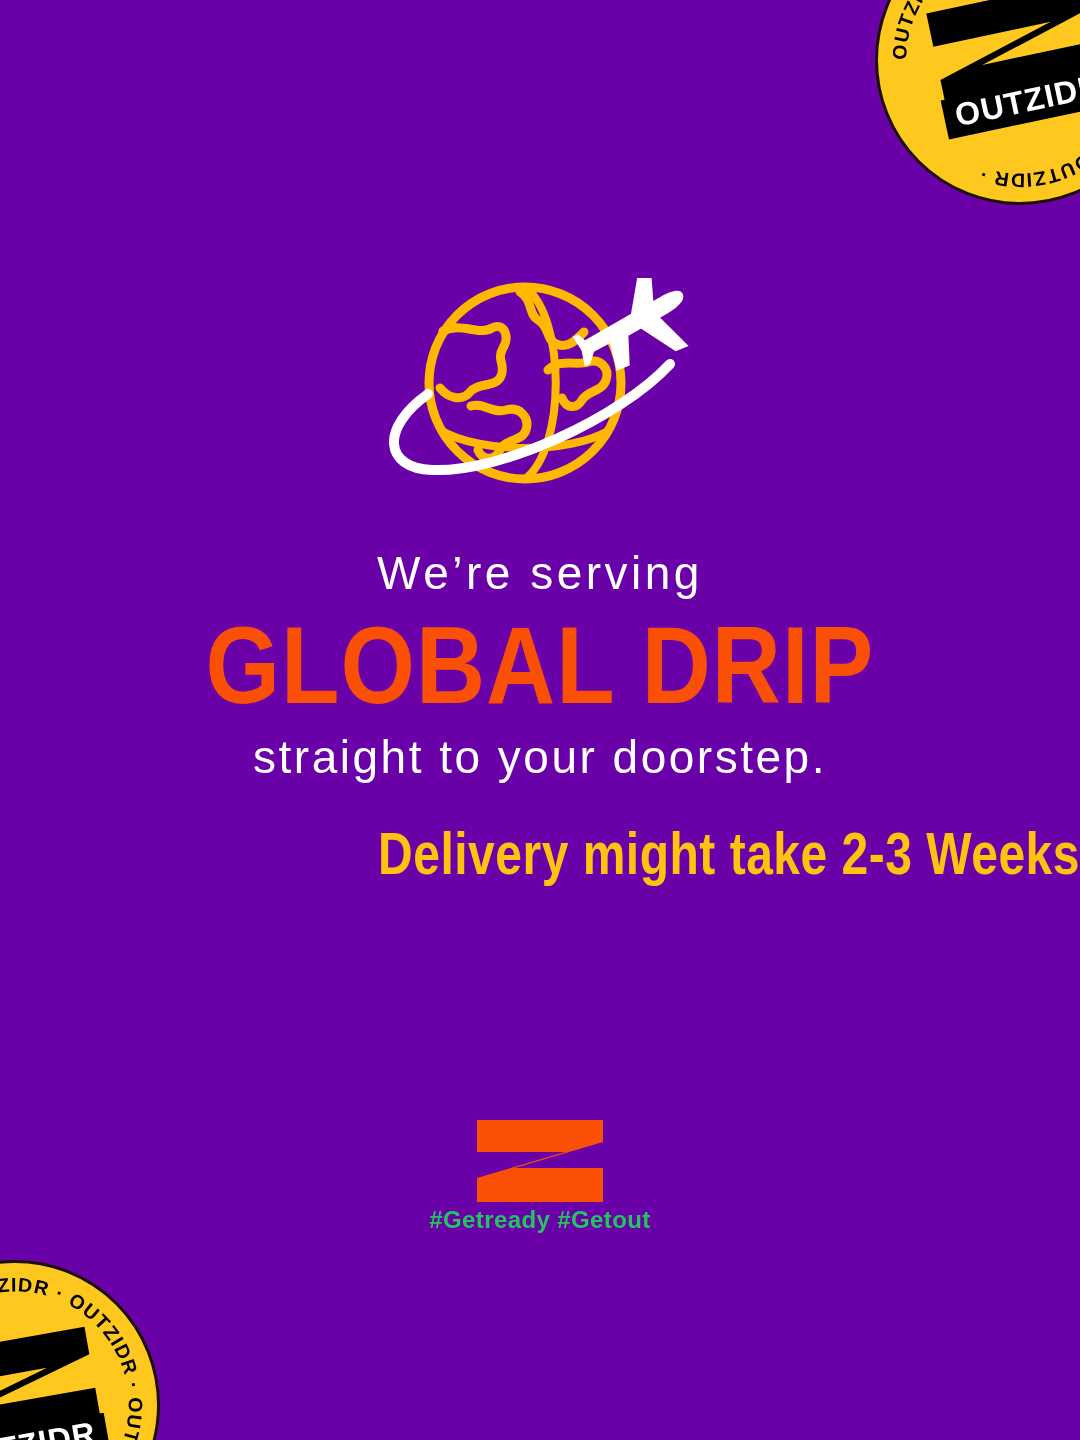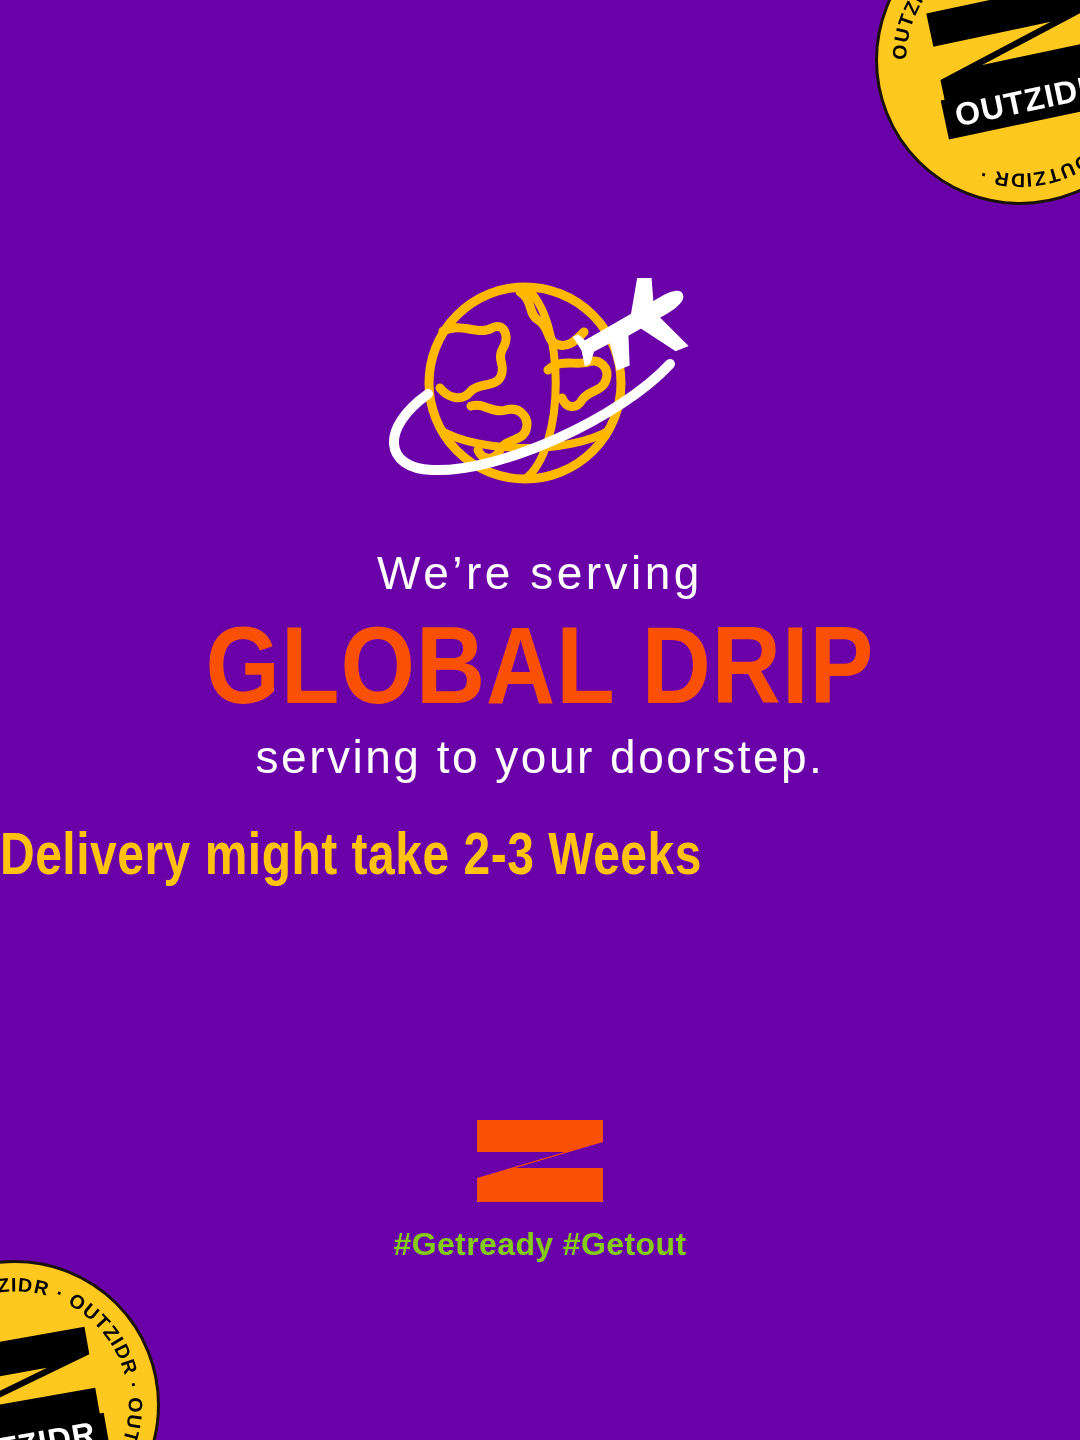--- a/index.html
+++ b/index.html
@@ -90,21 +90,21 @@
     font-weight: 400;
     letter-spacing: 2.5px;
     line-height: 1.1;
     margin-top: 26px;
   }
 
   #delivery {
     position: absolute;
     left: 0; right: 0;
     top: 820px;
-    text-align: left;
+    text-align: right;
   }
   .delivery-main {
     color: #FFC20E;
     font-size: 48px;
     font-weight: bold;
     letter-spacing: 0.5px;
     line-height: 1.15;
     transform: scaleY(1.22);
     transform-origin: center top;
   }
@@ -121,25 +121,24 @@
   
   #footer {
     position: absolute;
     left: 0; right: 0;
     top: 1120px;
     text-align: center;
   }
   #z-logo { display: inline-block; width: 126px; height: 82px; }
   #z-logo svg { display: block; width: 100%; height: 100%; }
   .hashtags {
-    color: #84cc16;
-    font-size: 32px;
+    color: #22c55e;
+    font-size: 24px;
     font-weight: bold;
     letter-spacing: 0.4px;
-    margin-top: 20px;
   }
 </style>
 </head>
 <body>
 
 <div id="poster">
 
   <div id="globe-wrap">
     <svg width="340" height="225" viewBox="0 0 340 225">
 
@@ -165,21 +164,21 @@
                  L52 38 L42 66 L28 66 L32 38 L14 40 L6 50 L0 50 L3 34 L0 18 L6 18 Z"></path>
         <path d="M58 26 L84 -16 L98 -16 L84 28 Z"></path>
         <path d="M62 30 L90 70 L104 70 L86 28 Z"></path>
       </g>
     </svg>
   </div>
 
   <div id="copy">
     <div class="line-serving">We’re serving</div>
     <div class="line-headline">GLOBAL DRIP</div>
-    <div class="line-doorstep">serving to your doorstep.</div>
+    <div class="line-doorstep">straight to your doorstep.</div>
   </div>
 
   <div id="delivery">
     <div class="delivery-main">Delivery might take 2-3 Weeks</div>
   </div>
 
   <div id="footer">
     <div id="z-logo">
       <svg viewBox="0 0 126 82">
         <path d="M0 0 H126 V22 L38 48 H126 V82 H0 V58 L88 32 H0 Z" fill="#FA5005"></path>

